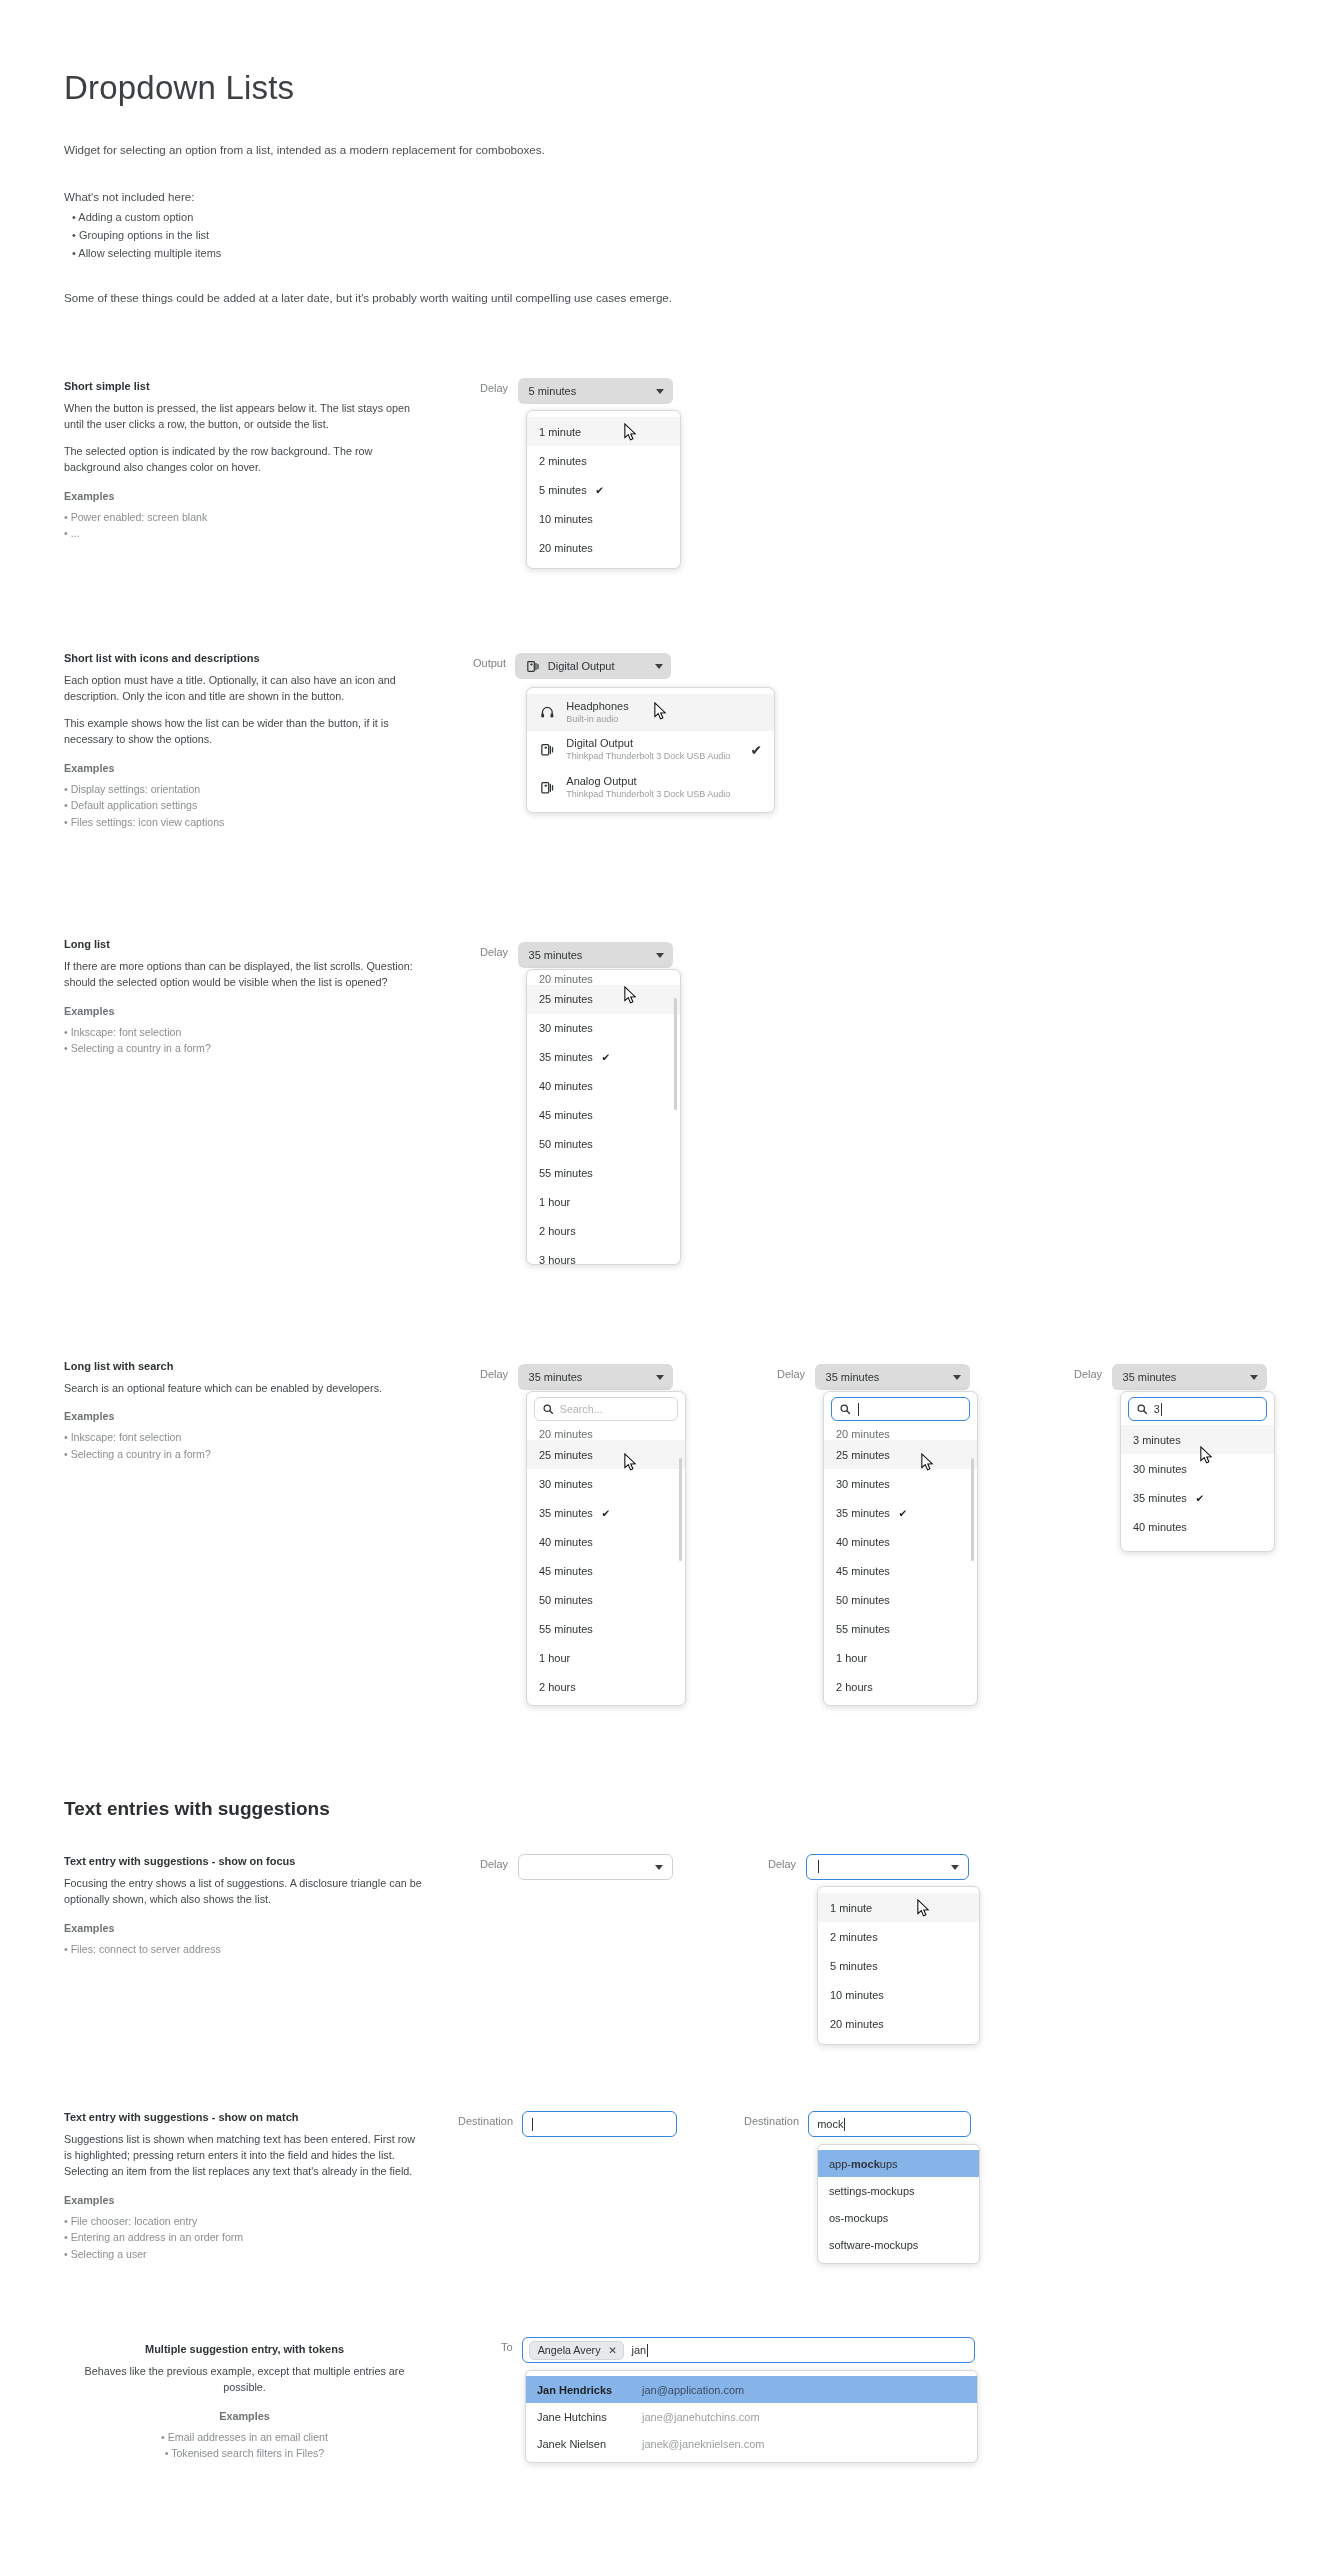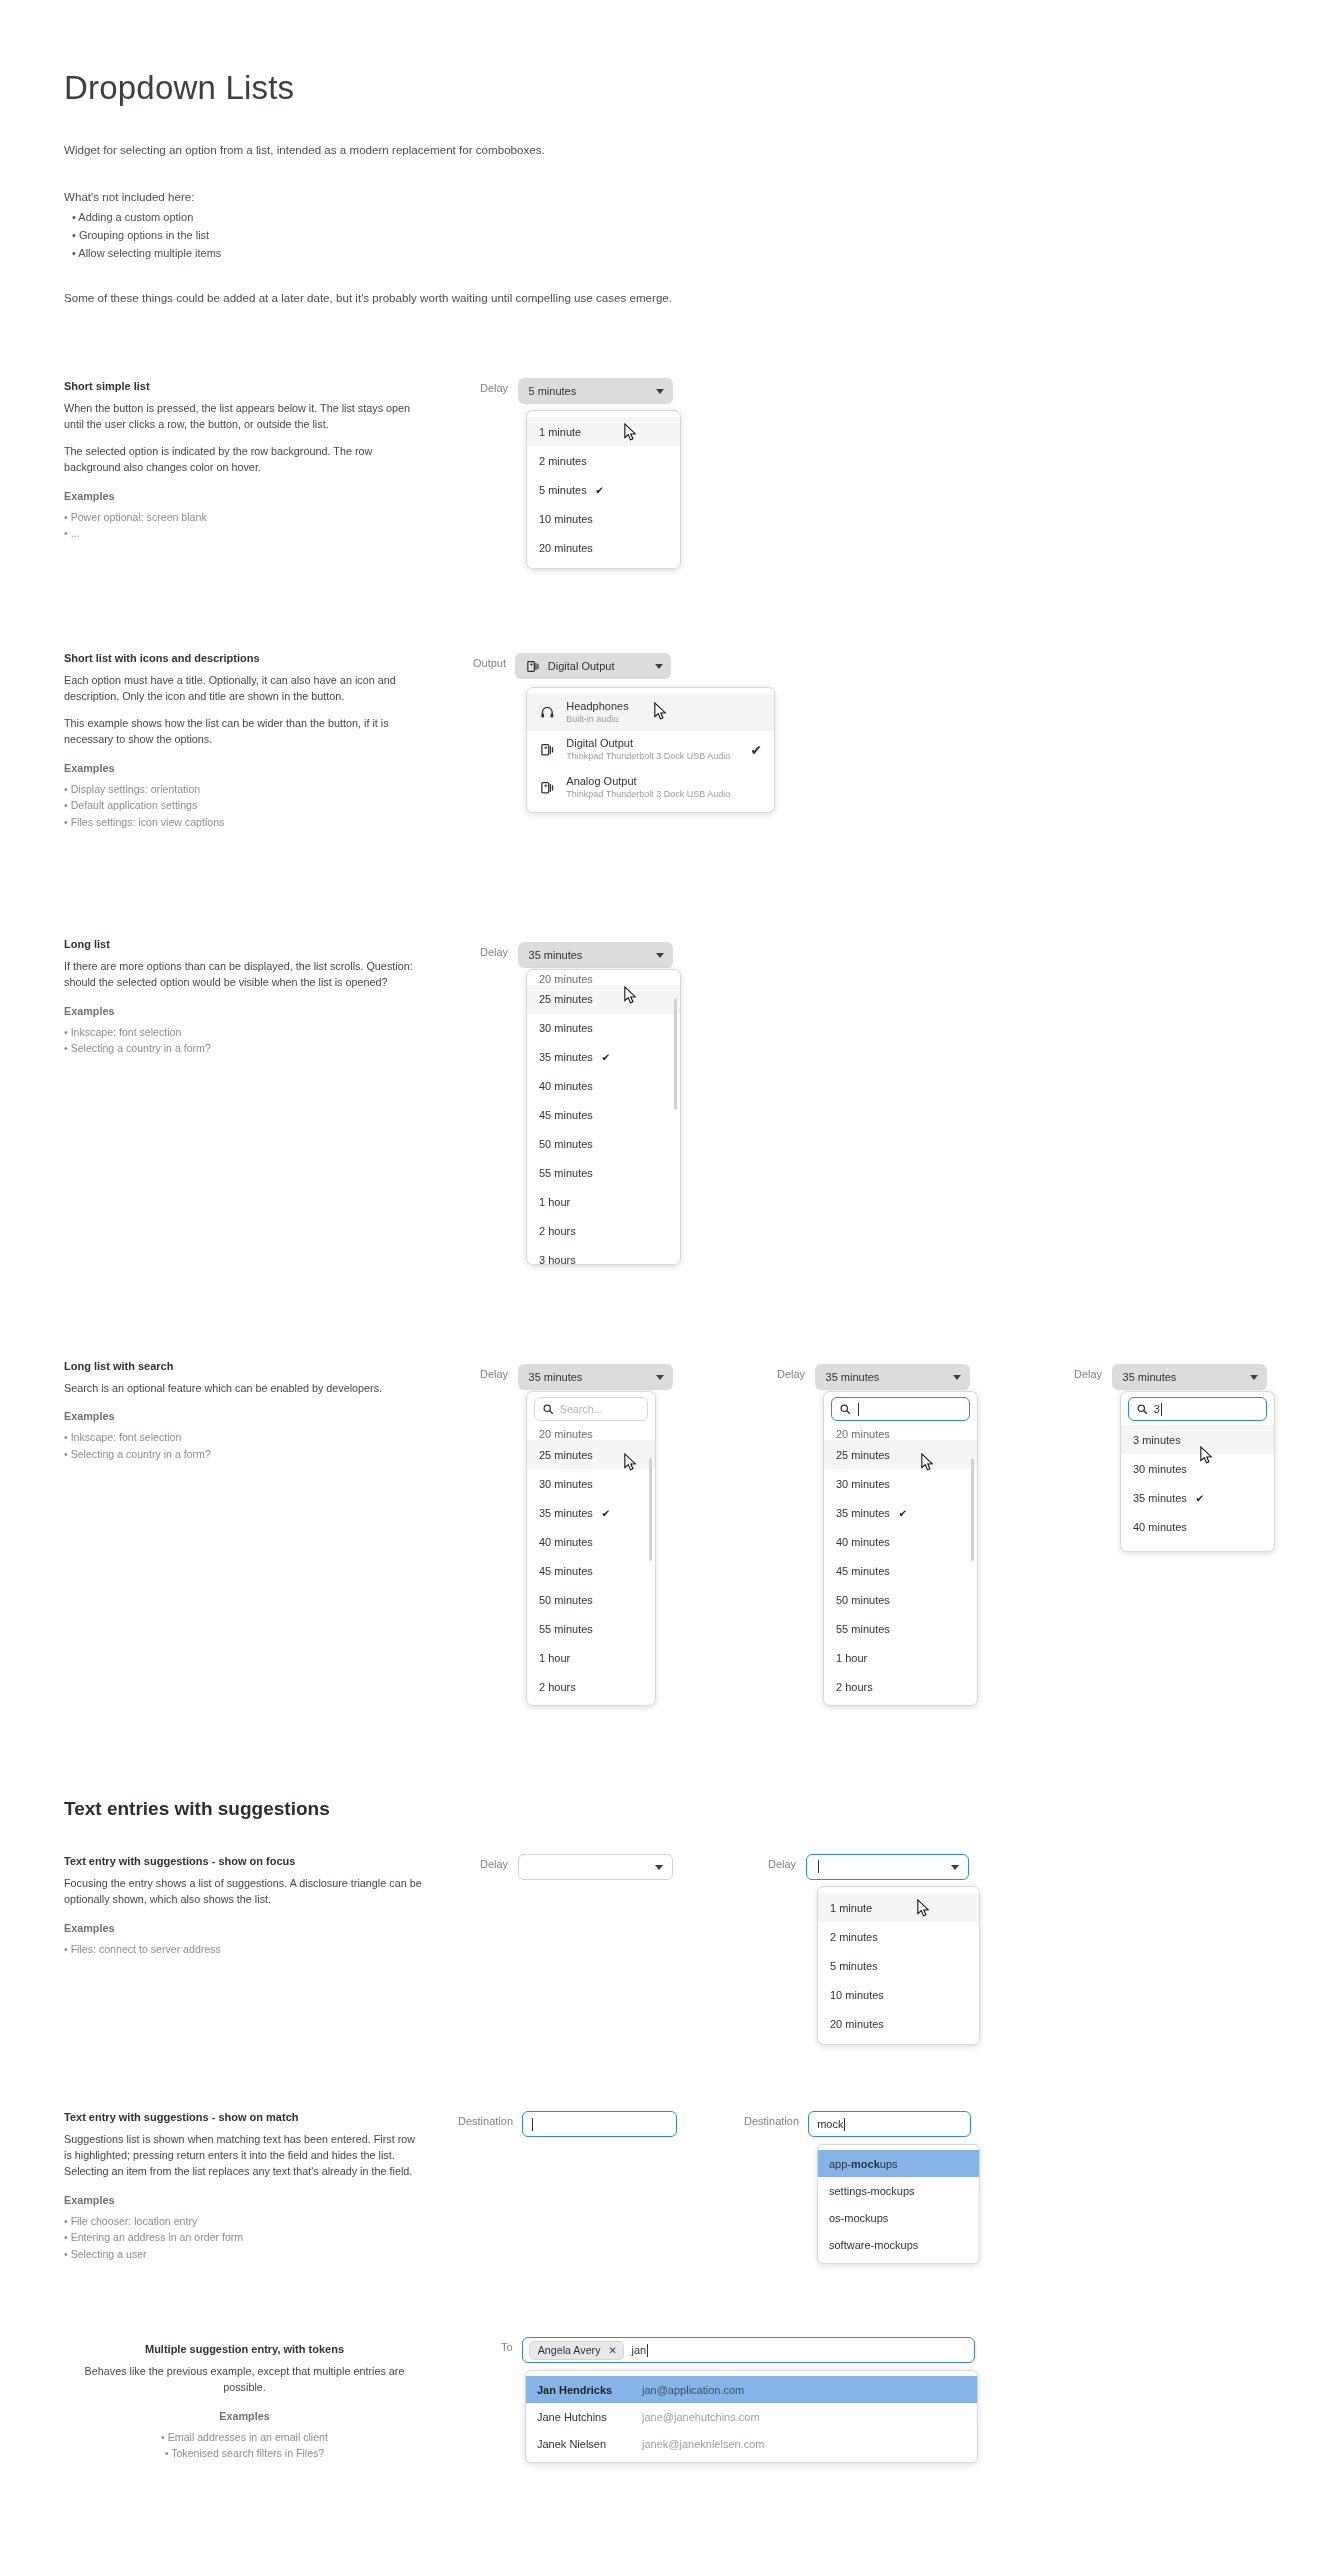--- a/index.html
+++ b/index.html
@@ -245,21 +245,21 @@
     <div>• Allow selecting multiple items</div>
   </div>
   <div class="intro intro-foot">Some of these things could be added at a later date, but it's probably worth waiting until  compelling use cases emerge.</div>
 
   <div class="section">
     <div class="desc" style="top:380px;">
       <h3>Short simple list</h3>
       <p>When the button is pressed, the list appears below it. The list stays open until the user clicks a row, the button, or outside the list.</p>
       <p>The selected option is indicated by the row background. The row background also changes color on hover.</p>
       <div class="examples-h">Examples</div>
-      <div class="ex">• Power optional: screen blank</div>
+      <div class="ex">• Power enabled: screen blank</div>
       <div class="ex">• ...</div>
     </div>
 
     <div class="field-row" style="left:480px; top:378px;">
       <div class="field-label">Delay</div>
       <div class="ddbtn" style="width:155px;">
         <span class="lbl">5 minutes</span>
         <span class="caret"></span>
       </div>
     </div>
@@ -428,21 +428,21 @@
       <div class="ex">• Selecting a country in a form?</div>
     </div>
 
     <div class="field-row" style="left:480px; top:1364px;">
       <div class="field-label">Delay</div>
       <div class="ddbtn" style="width:155px;">
         <span class="lbl">35 minutes</span>
         <span class="caret"></span>
       </div>
     </div>
-    <div class="popup nopad" style="left:526px; top:1391px; width:130px; height:315px;">
+    <div class="popup nopad" style="left:526px; top:1391px; width:160px; height:315px;">
       <div class="searchbox">
         <span class="sicon">
           <svg width="10.3" height="10.3" viewBox="0 0 14 14">
               <circle cx="5.8" cy="5.8" r="4.3" fill="none" stroke="#2e3436" stroke-width="1.7"></circle>
               <path d="M9.2 9.2 L13 13" stroke="#2e3436" stroke-width="1.9" stroke-linecap="round"></path>
             </svg>
         </span>
         <span>Search...</span>
       </div>
       <div class="opt clipped">

